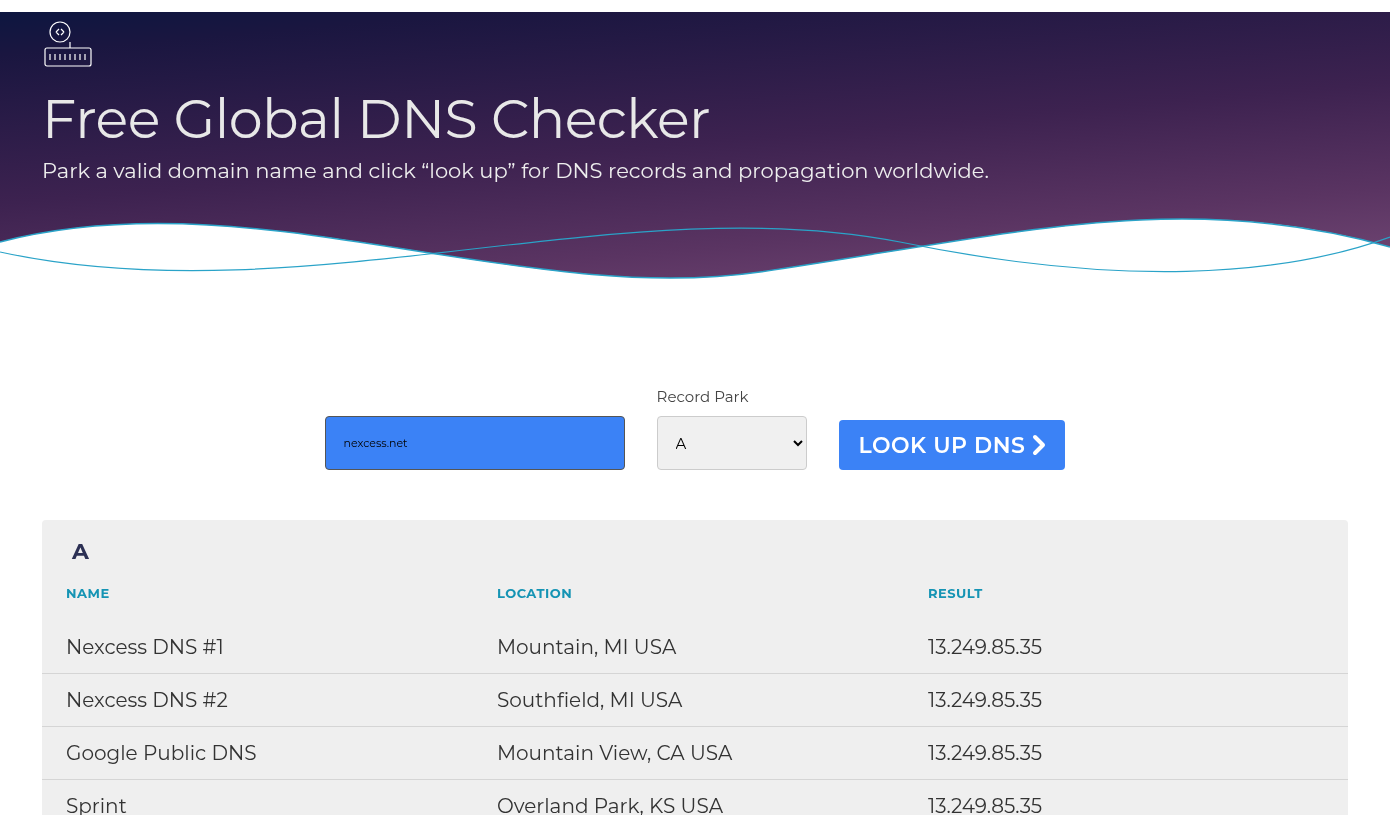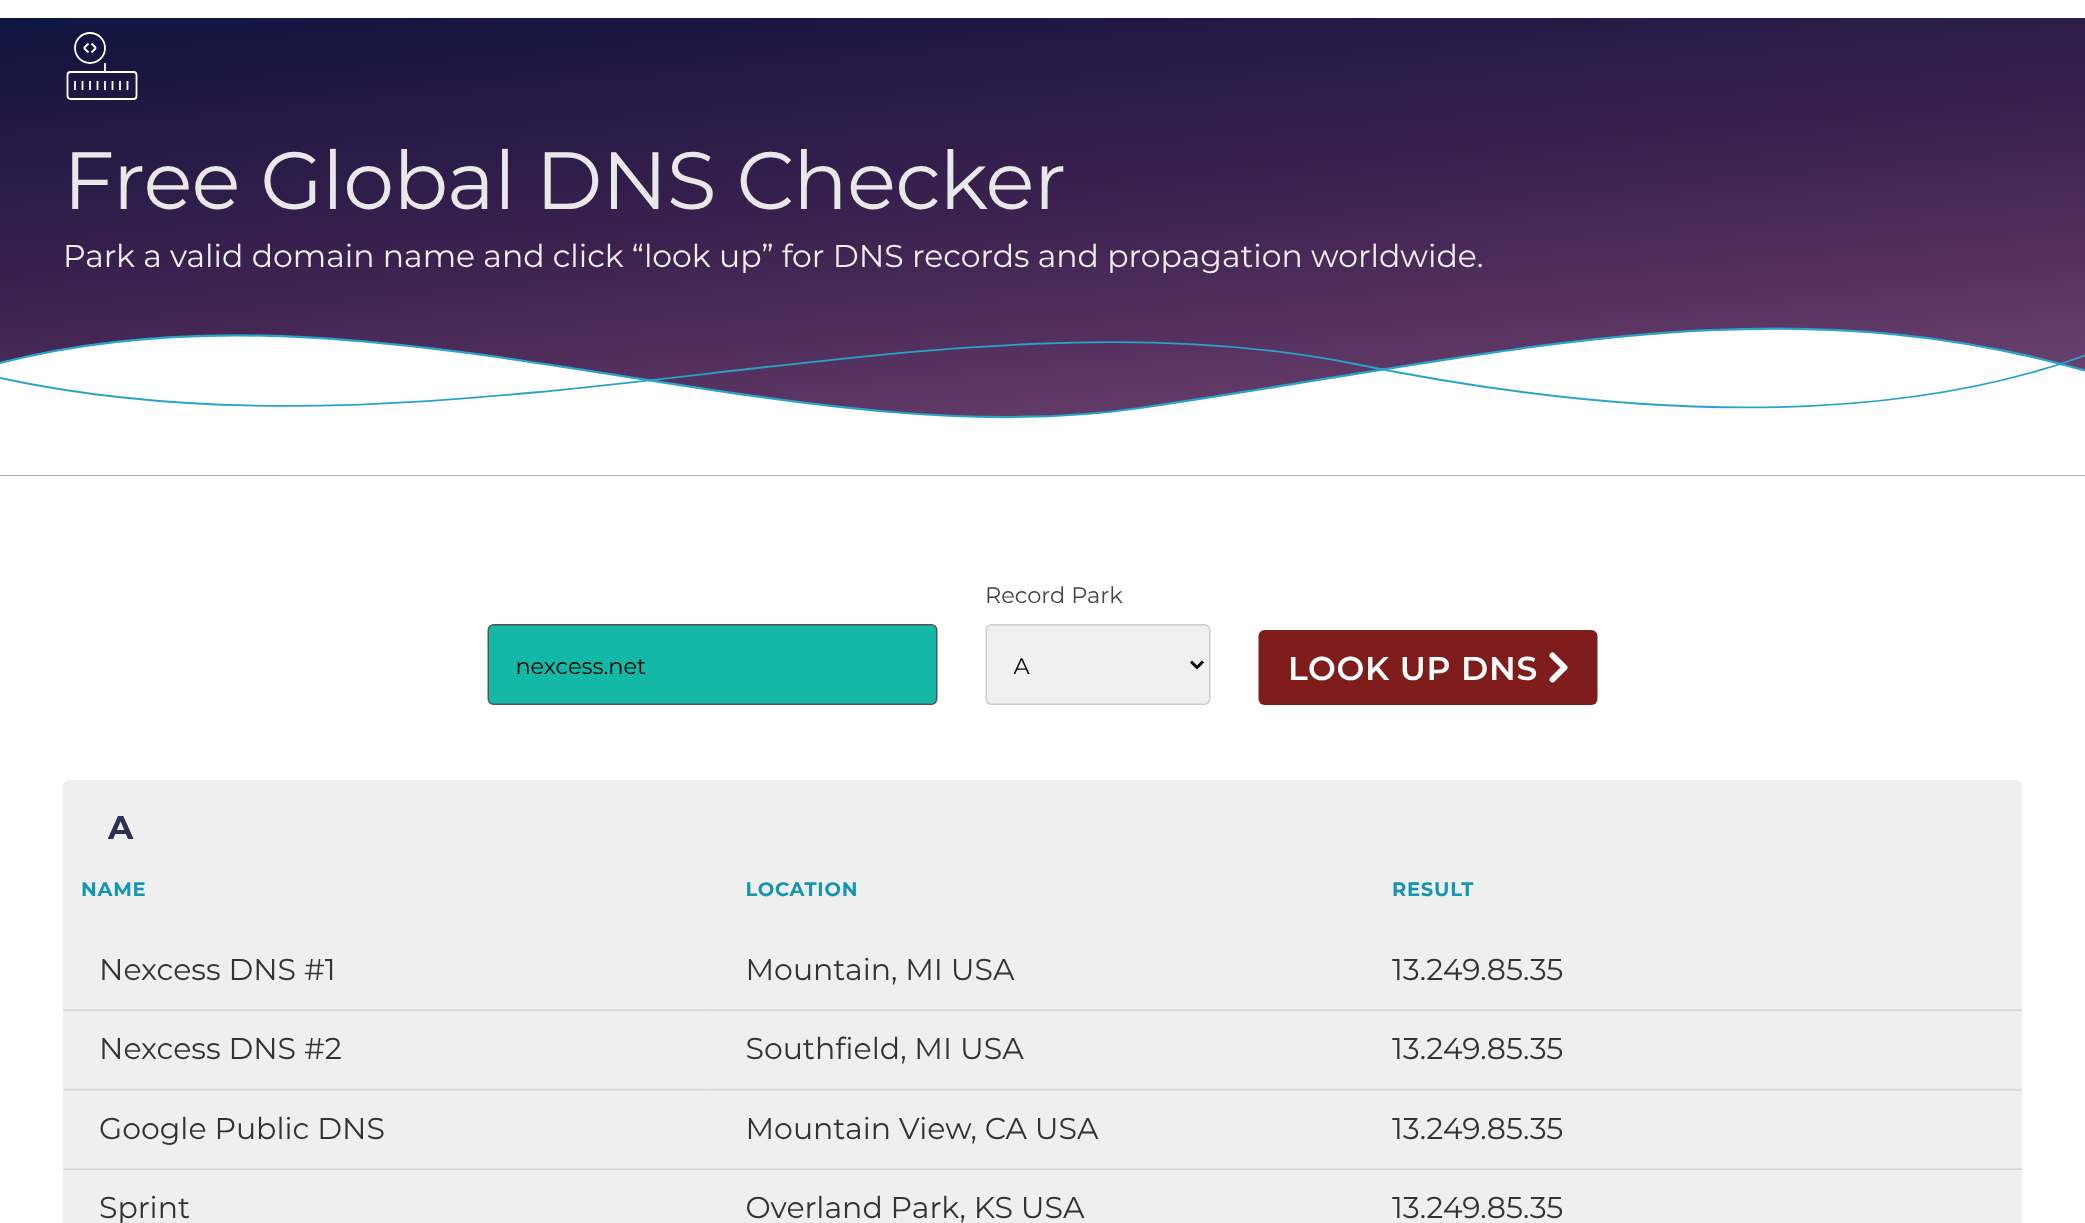--- a/index.html
+++ b/index.html
@@ -49,37 +49,37 @@
     font-size: 15px;
     color: #444;
     margin-bottom: 10px;
   }
   .field input[type=text] {
     width: 300px;
     height: 54px;
     border: 1px solid #555;
     border-radius: 4px;
     padding: 0 18px;
-    font-size: 15px;
+    font-size: 11px;
     font-family: inherit;
-    background: #14b8a6;
+    background: #3b82f6;
   }
   .field select {
     width: 150px;
     height: 54px;
     border: 1px solid #ccc;
     border-radius: 4px;
     padding: 0 14px;
     font-size: 15px;
     font-family: inherit;
     background: #f0f0f0;
   }
   .lookup-btn {
     height: 50px;
-    background: #7f1d1d;
+    background: #3b82f6;
     color: #fff;
     border: none;
     border-radius: 4px;
     font-size: 22px;
     font-weight: 600;
     letter-spacing: 0.5px;
     padding: 0 18px 0 20px;
     cursor: pointer;
     display: flex;
     align-items: center;
@@ -110,21 +110,21 @@
     border-collapse: collapse;
   }
   thead th {
     text-align: left;
     font-size: 13px;
     letter-spacing: 0.5px;
     color: #1594b4;
     font-weight: 700;
     padding: 10px 24px 20px 24px;
   }
-  thead th:first-child { padding-left: 12px; }
+  thead th:first-child { padding-left: 24px; }
   tbody td {
     padding: 14px 24px;
     font-size: 20px;
     color: #333;
     border-bottom: 1px solid #d5d5d5;
   }
   tbody tr { background: #efefef; }
   .col-name { width: 33%; }
   .col-loc { width: 33%; }
   .col-res { width: 34%; }

